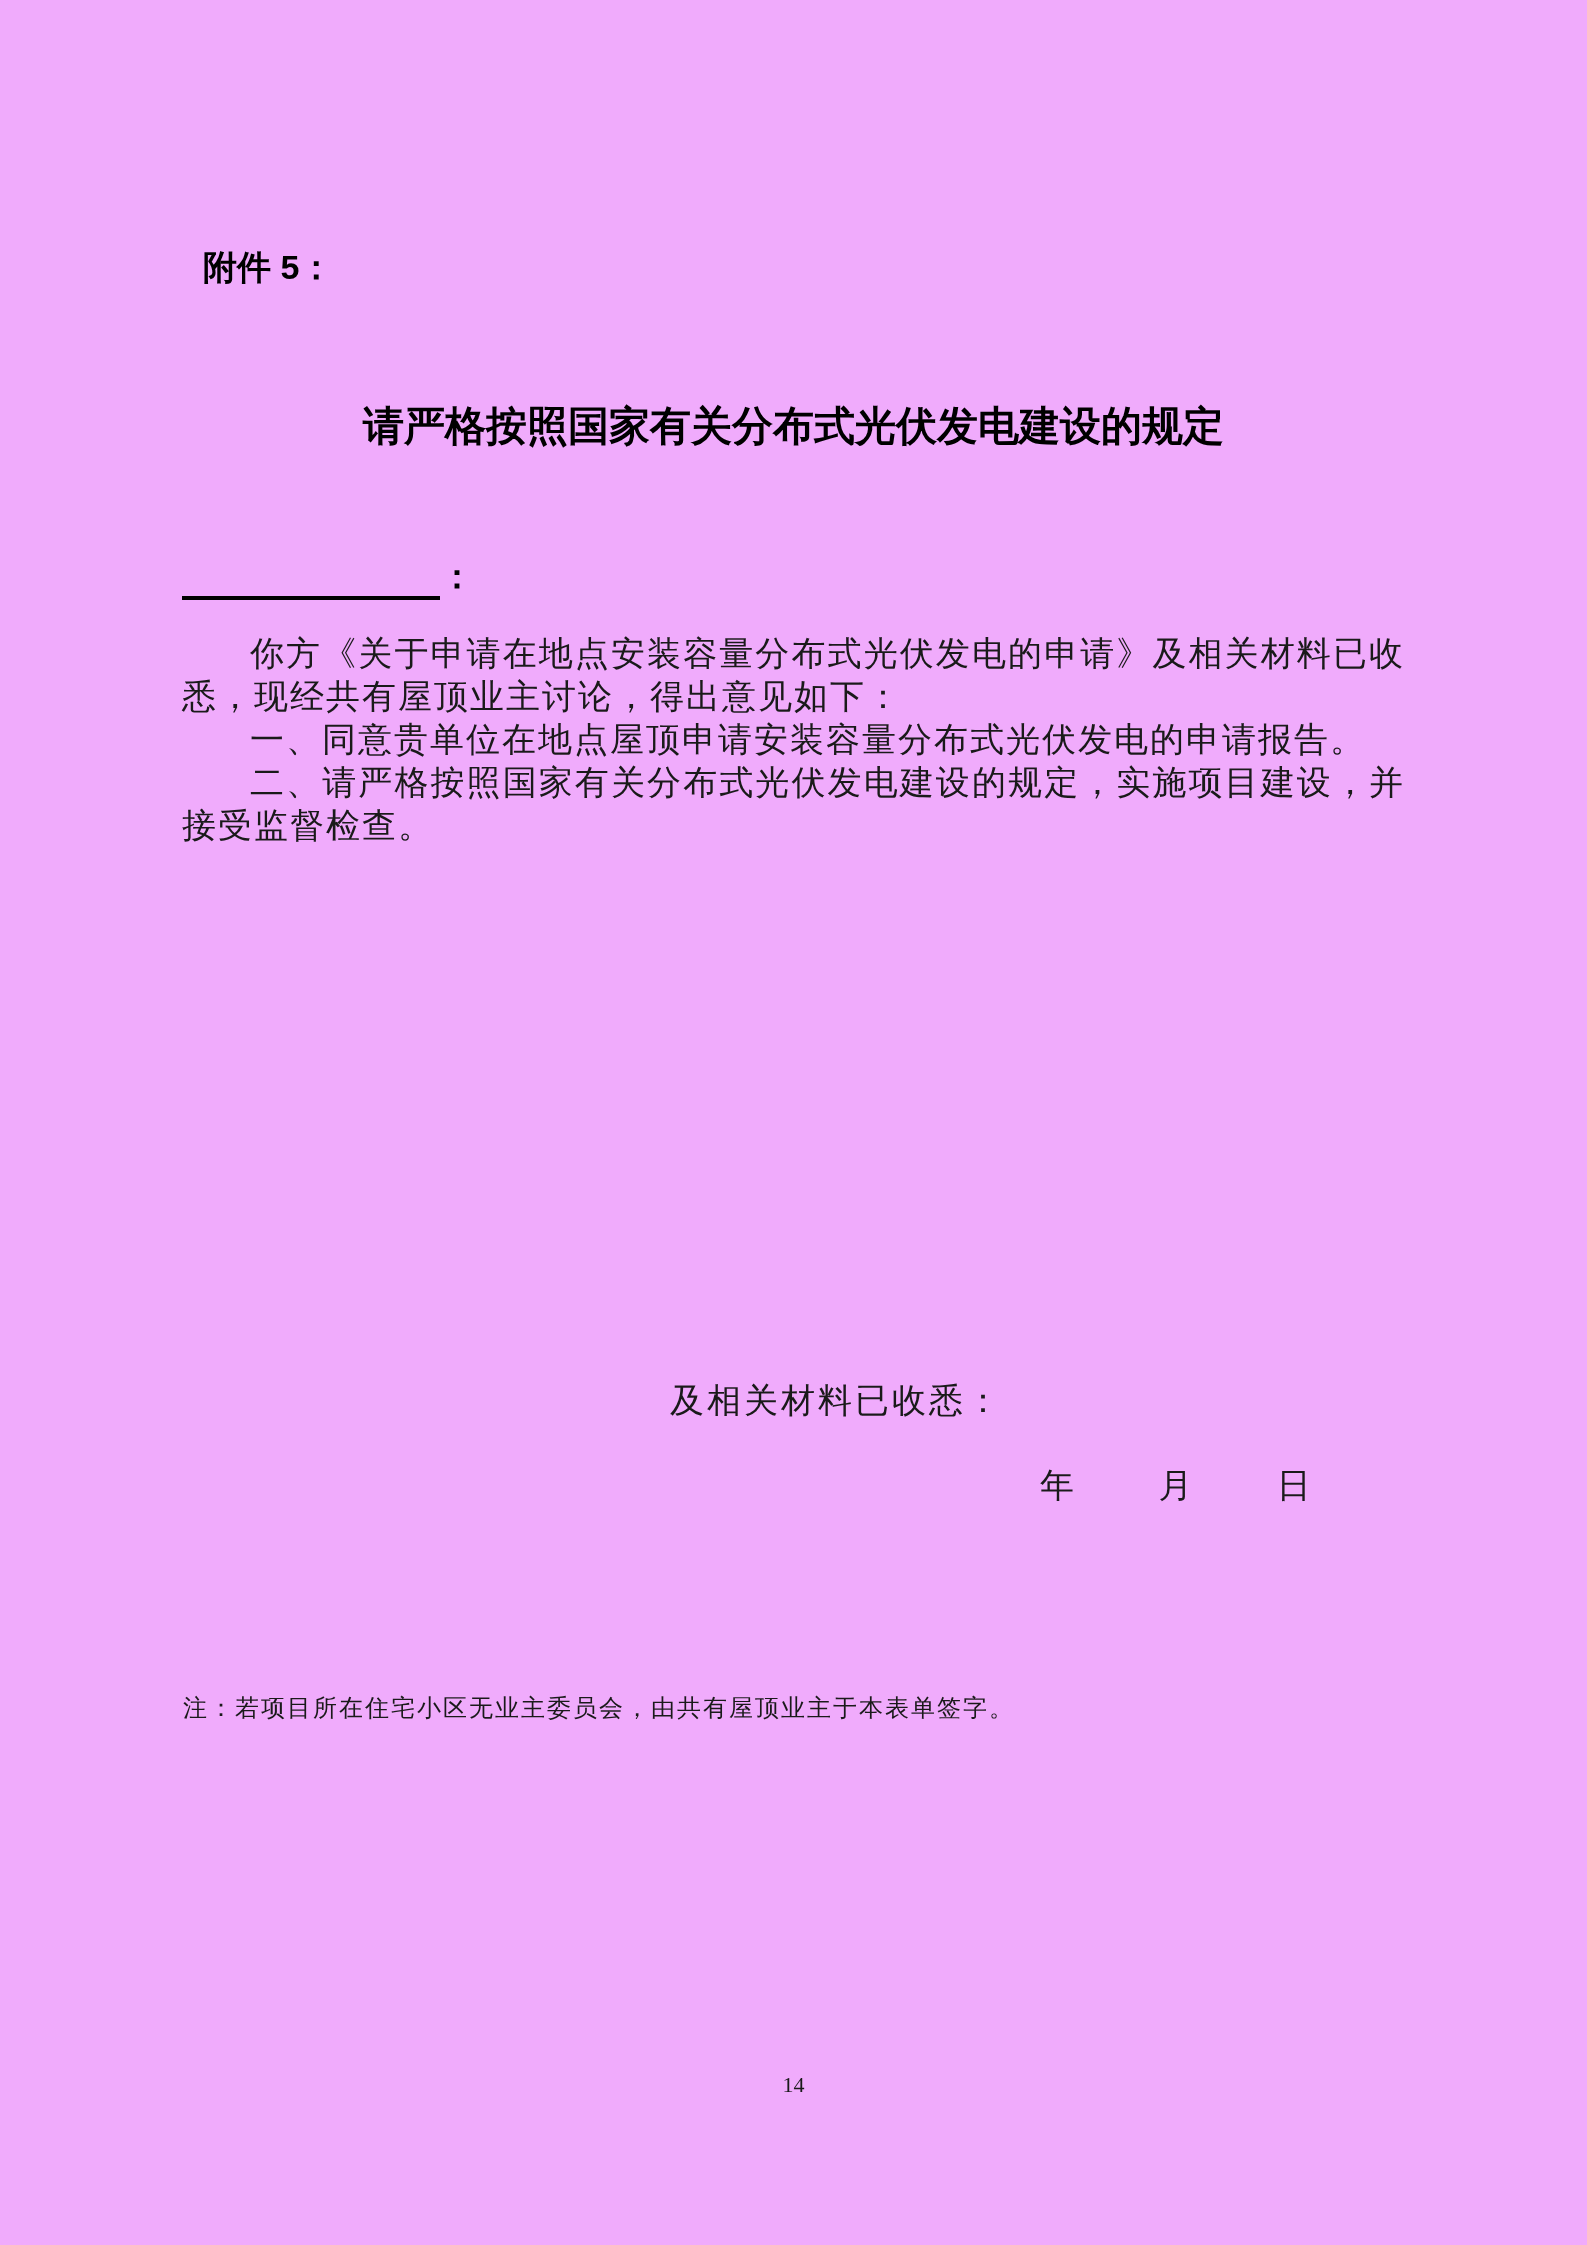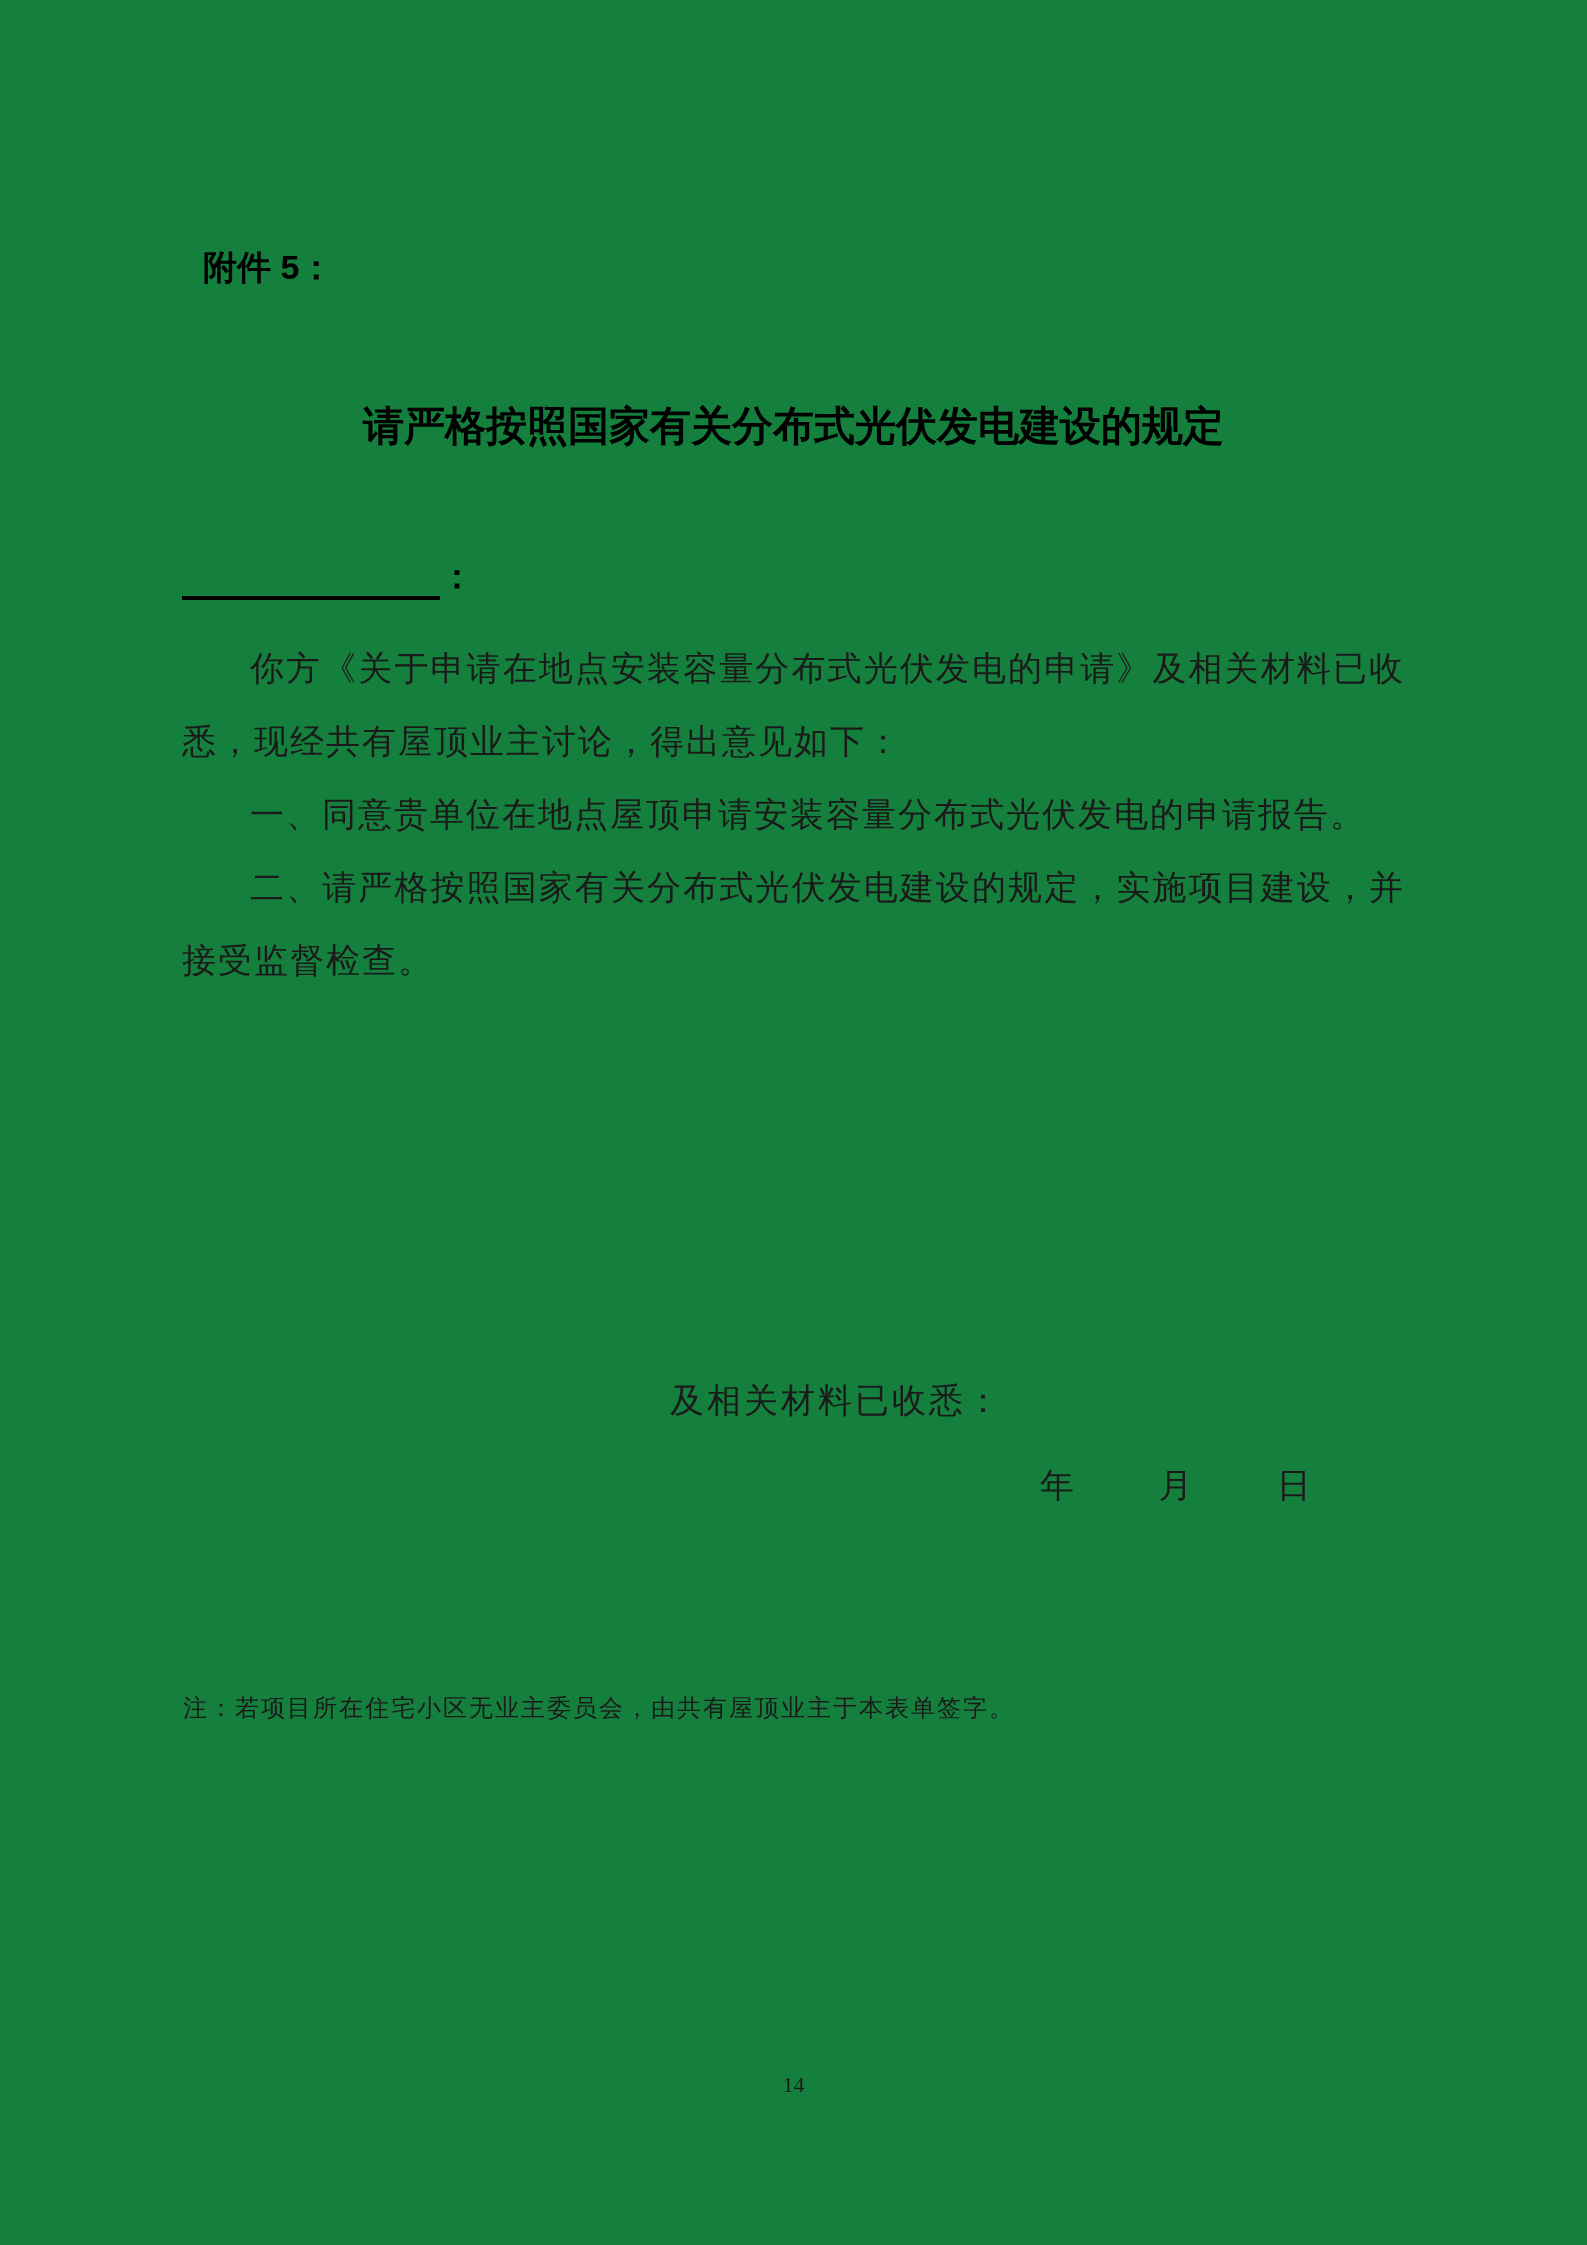--- a/index.html
+++ b/index.html
@@ -4,21 +4,21 @@
 <style>
   html, body {
     margin: 0;
     padding: 0;
     background: #ffffff;
   }
   .doc-page {
     position: relative;
     width: 1587px;
     height: 2245px;
-    background: #15803d;
+    background: #f0abfc;
     color: #000000;
     overflow: hidden;
     font-family: "Liberation Serif", serif;
   }
   .attachment {
     margin: 243px 0 0 203px;
     font-family: "Liberation Sans", sans-serif;
     font-weight: bold;
     font-size: 34px;
     line-height: 48px;
@@ -46,21 +46,21 @@
     height: 40px;
     border-bottom: 4px solid #000000;
     vertical-align: bottom;
   }
   .body-para {
     margin: 0 182px;
     text-indent: 2em;
     text-align: justify;
     font-family: "Liberation Serif", serif;
     font-size: 34px;
-    line-height: 73px;
+    line-height: 43px;
     letter-spacing: 2px;
     color: #1a1a1a;
   }
   .body-para.first {
     margin-top: 26px;
   }
   .signature {
     position: absolute;
     left: 670px;
     top: 1378px;

